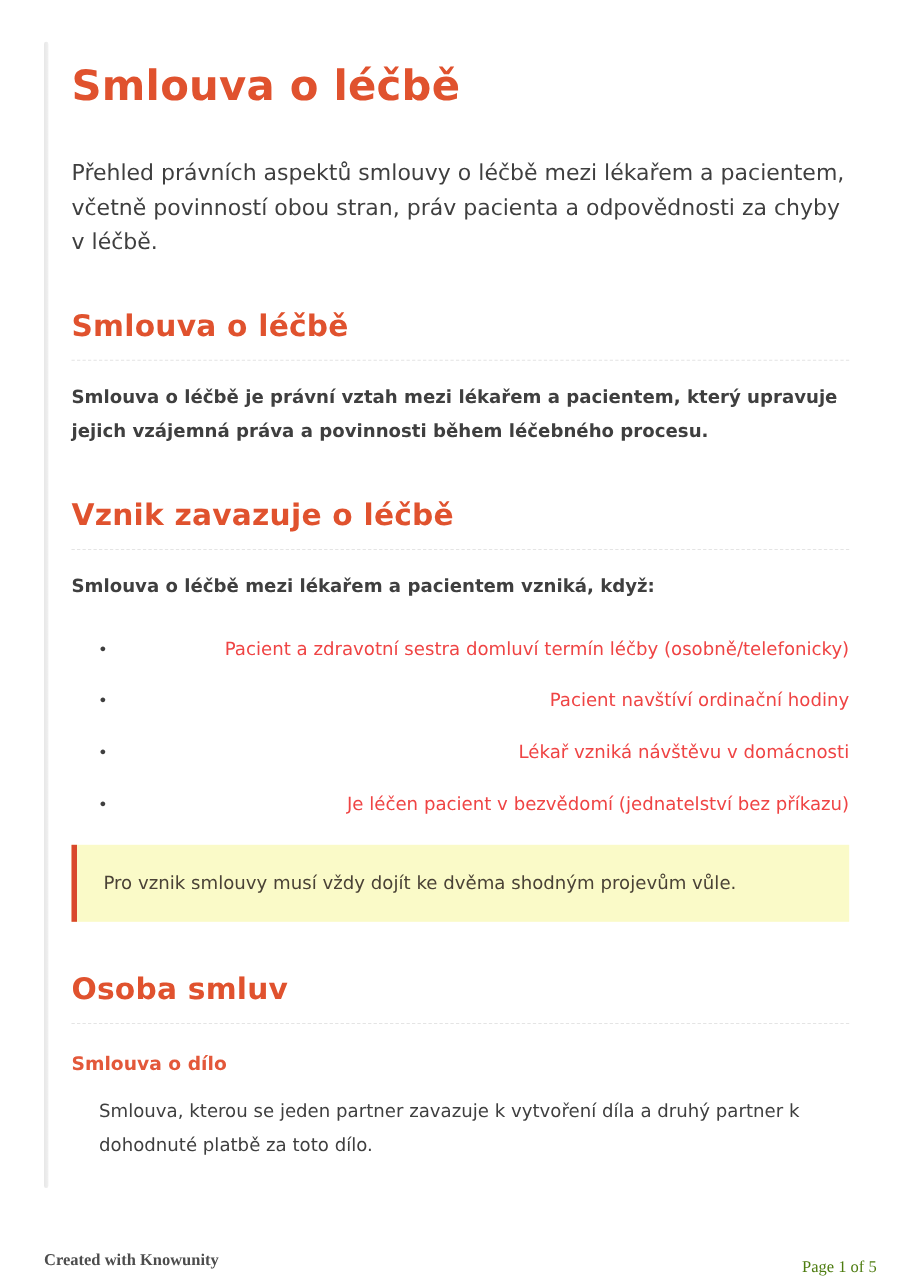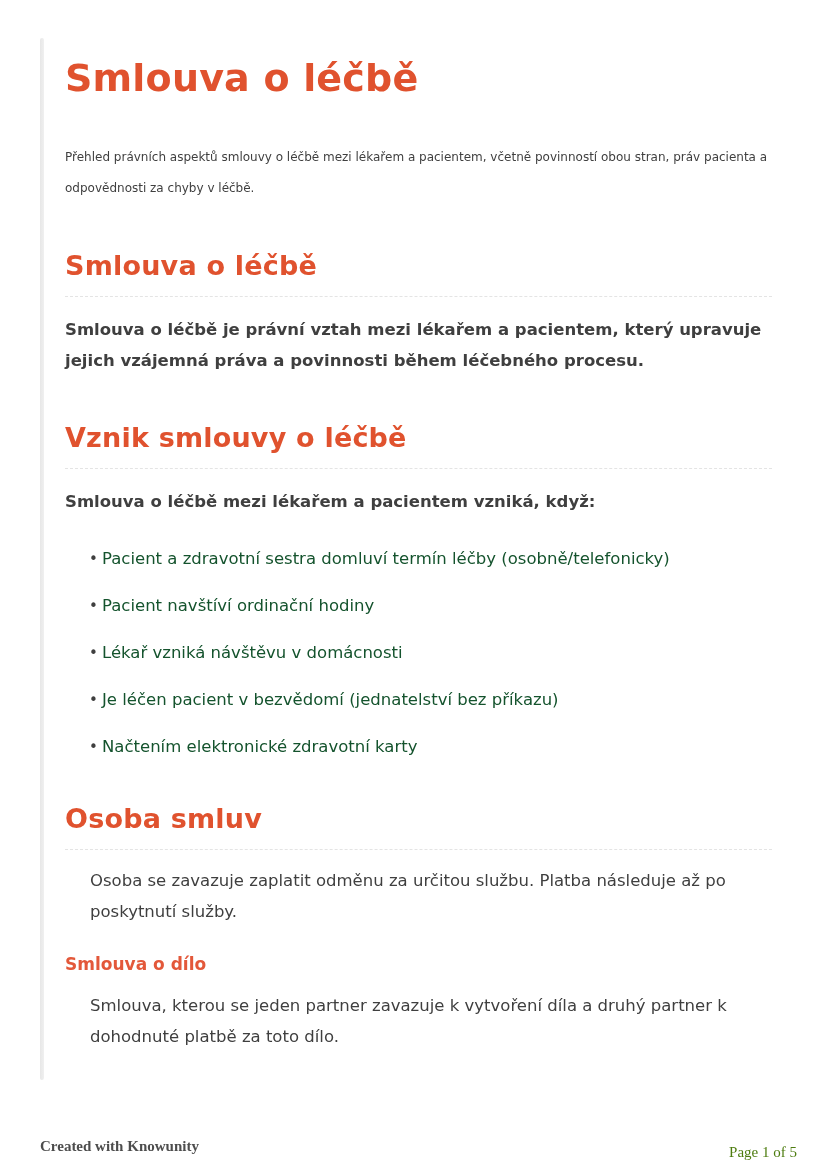--- a/index.html
+++ b/index.html
@@ -25,21 +25,21 @@
   .doc-title {
     margin: 56px 0 0 0;
     font-size: 38px;
     line-height: 44px;
     font-weight: 700;
     color: #E0522E;
     letter-spacing: 0.2px;
   }
   .intro {
     margin: 42px 0 0 0;
-    font-size: 12px;
+    font-size: 20px;
     line-height: 31px;
     color: #3f3f3f;
   }
   h2.section-heading {
     margin: 46px 0 0 0;
     padding: 0 0 14px 0;
     font-size: 27px;
     line-height: 32px;
     font-weight: 700;
     color: #E0522E;
@@ -57,21 +57,22 @@
     list-style: none;
     margin: 32px 0 0 0;
     padding: 0 0 0 24px;
   }
   ul.bullet-list li {
     position: relative;
     margin: 0 0 27px 0;
     padding-left: 13px;
     font-size: 16.5px;
     line-height: 20px;
-    color: #14532d;
+    color: #ef4444;
+    text-align: right;
   }
   ul.bullet-list li::before {
     content: "\2022";
     position: absolute;
     left: 0; top: 0;
     font-size: 15px;
     color: #3f3f3f;
   }
   .callout {
     margin-top: 22px;
@@ -127,35 +128,34 @@
   <h1 class="doc-title">Smlouva o léčbě</h1>
 
   <p class="intro">Přehled právních aspektů smlouvy o léčbě mezi lékařem a pacientem, včetně povinností obou stran, práv pacienta a odpovědnosti za chyby v léčbě.</p>
 
   <section>
     <h2 class="section-heading">Smlouva o léčbě</h2>
     <p class="body-text">Smlouva o léčbě je právní vztah mezi lékařem a pacientem, který upravuje jejich vzájemná práva a povinnosti během léčebného procesu.</p>
   </section>
 
   <section>
-    <h2 class="section-heading">Vznik smlouvy o léčbě</h2>
+    <h2 class="section-heading">Vznik zavazuje o léčbě</h2>
     <p class="body-text">Smlouva o léčbě mezi lékařem a pacientem vzniká, když:</p>
     <ul class="bullet-list">
       <li>Pacient a zdravotní sestra domluví termín léčby (osobně/telefonicky)</li>
       <li>Pacient navštíví ordinační hodiny</li>
       <li>Lékař vzniká návštěvu v domácnosti</li>
       <li>Je léčen pacient v bezvědomí (jednatelství bez příkazu)</li>
-      <li>Načtením elektronické zdravotní karty</li>
     </ul>
+    <div class="callout">Pro vznik smlouvy musí vždy dojít ke dvěma shodným projevům vůle.</div>
   </section>
 
   <section>
     <h2 class="section-heading">Osoba smluv</h2>
 
-    <p class="sub-text">Osoba se zavazuje zaplatit odměnu za určitou službu. Platba následuje až po poskytnutí služby.</p>
 
     <h3 class="sub-heading">Smlouva o dílo</h3>
     <p class="sub-text">Smlouva, kterou se jeden partner zavazuje k vytvoření díla a druhý partner k dohodnuté platbě za toto dílo.</p>
   </section>
 
 </div>
 
 <div class="footer">
   <span class="created">Created with Knowunity</span>
   <span class="page-num">Page 1 of 5</span>

